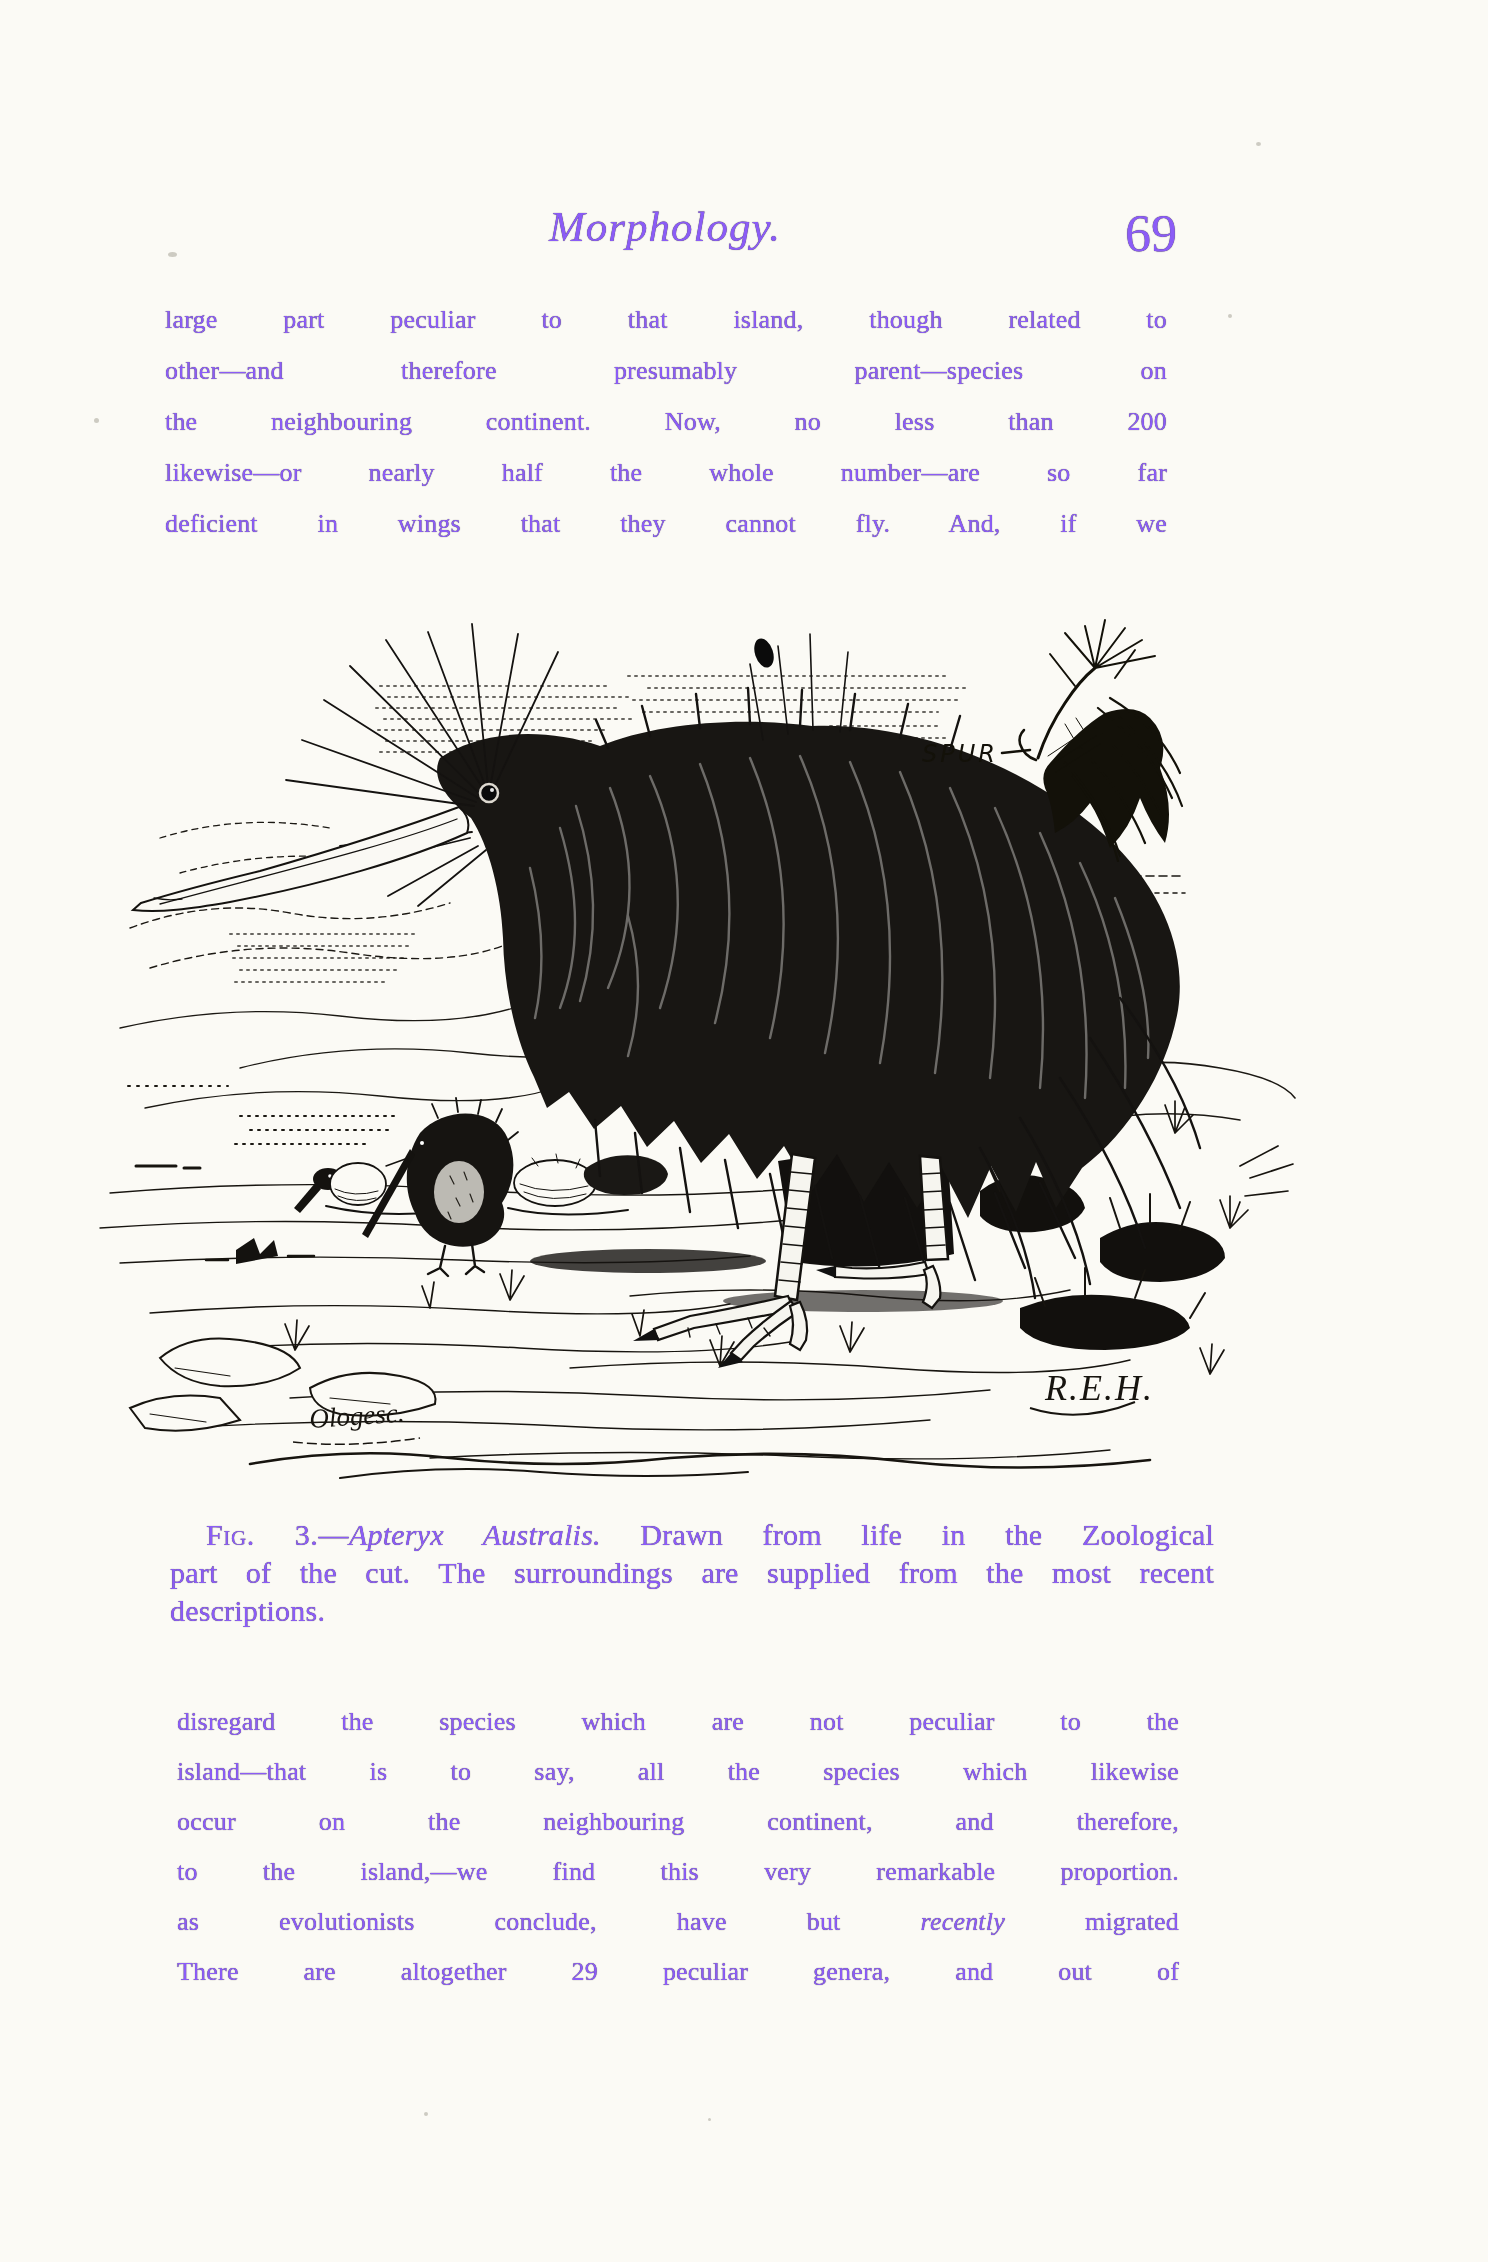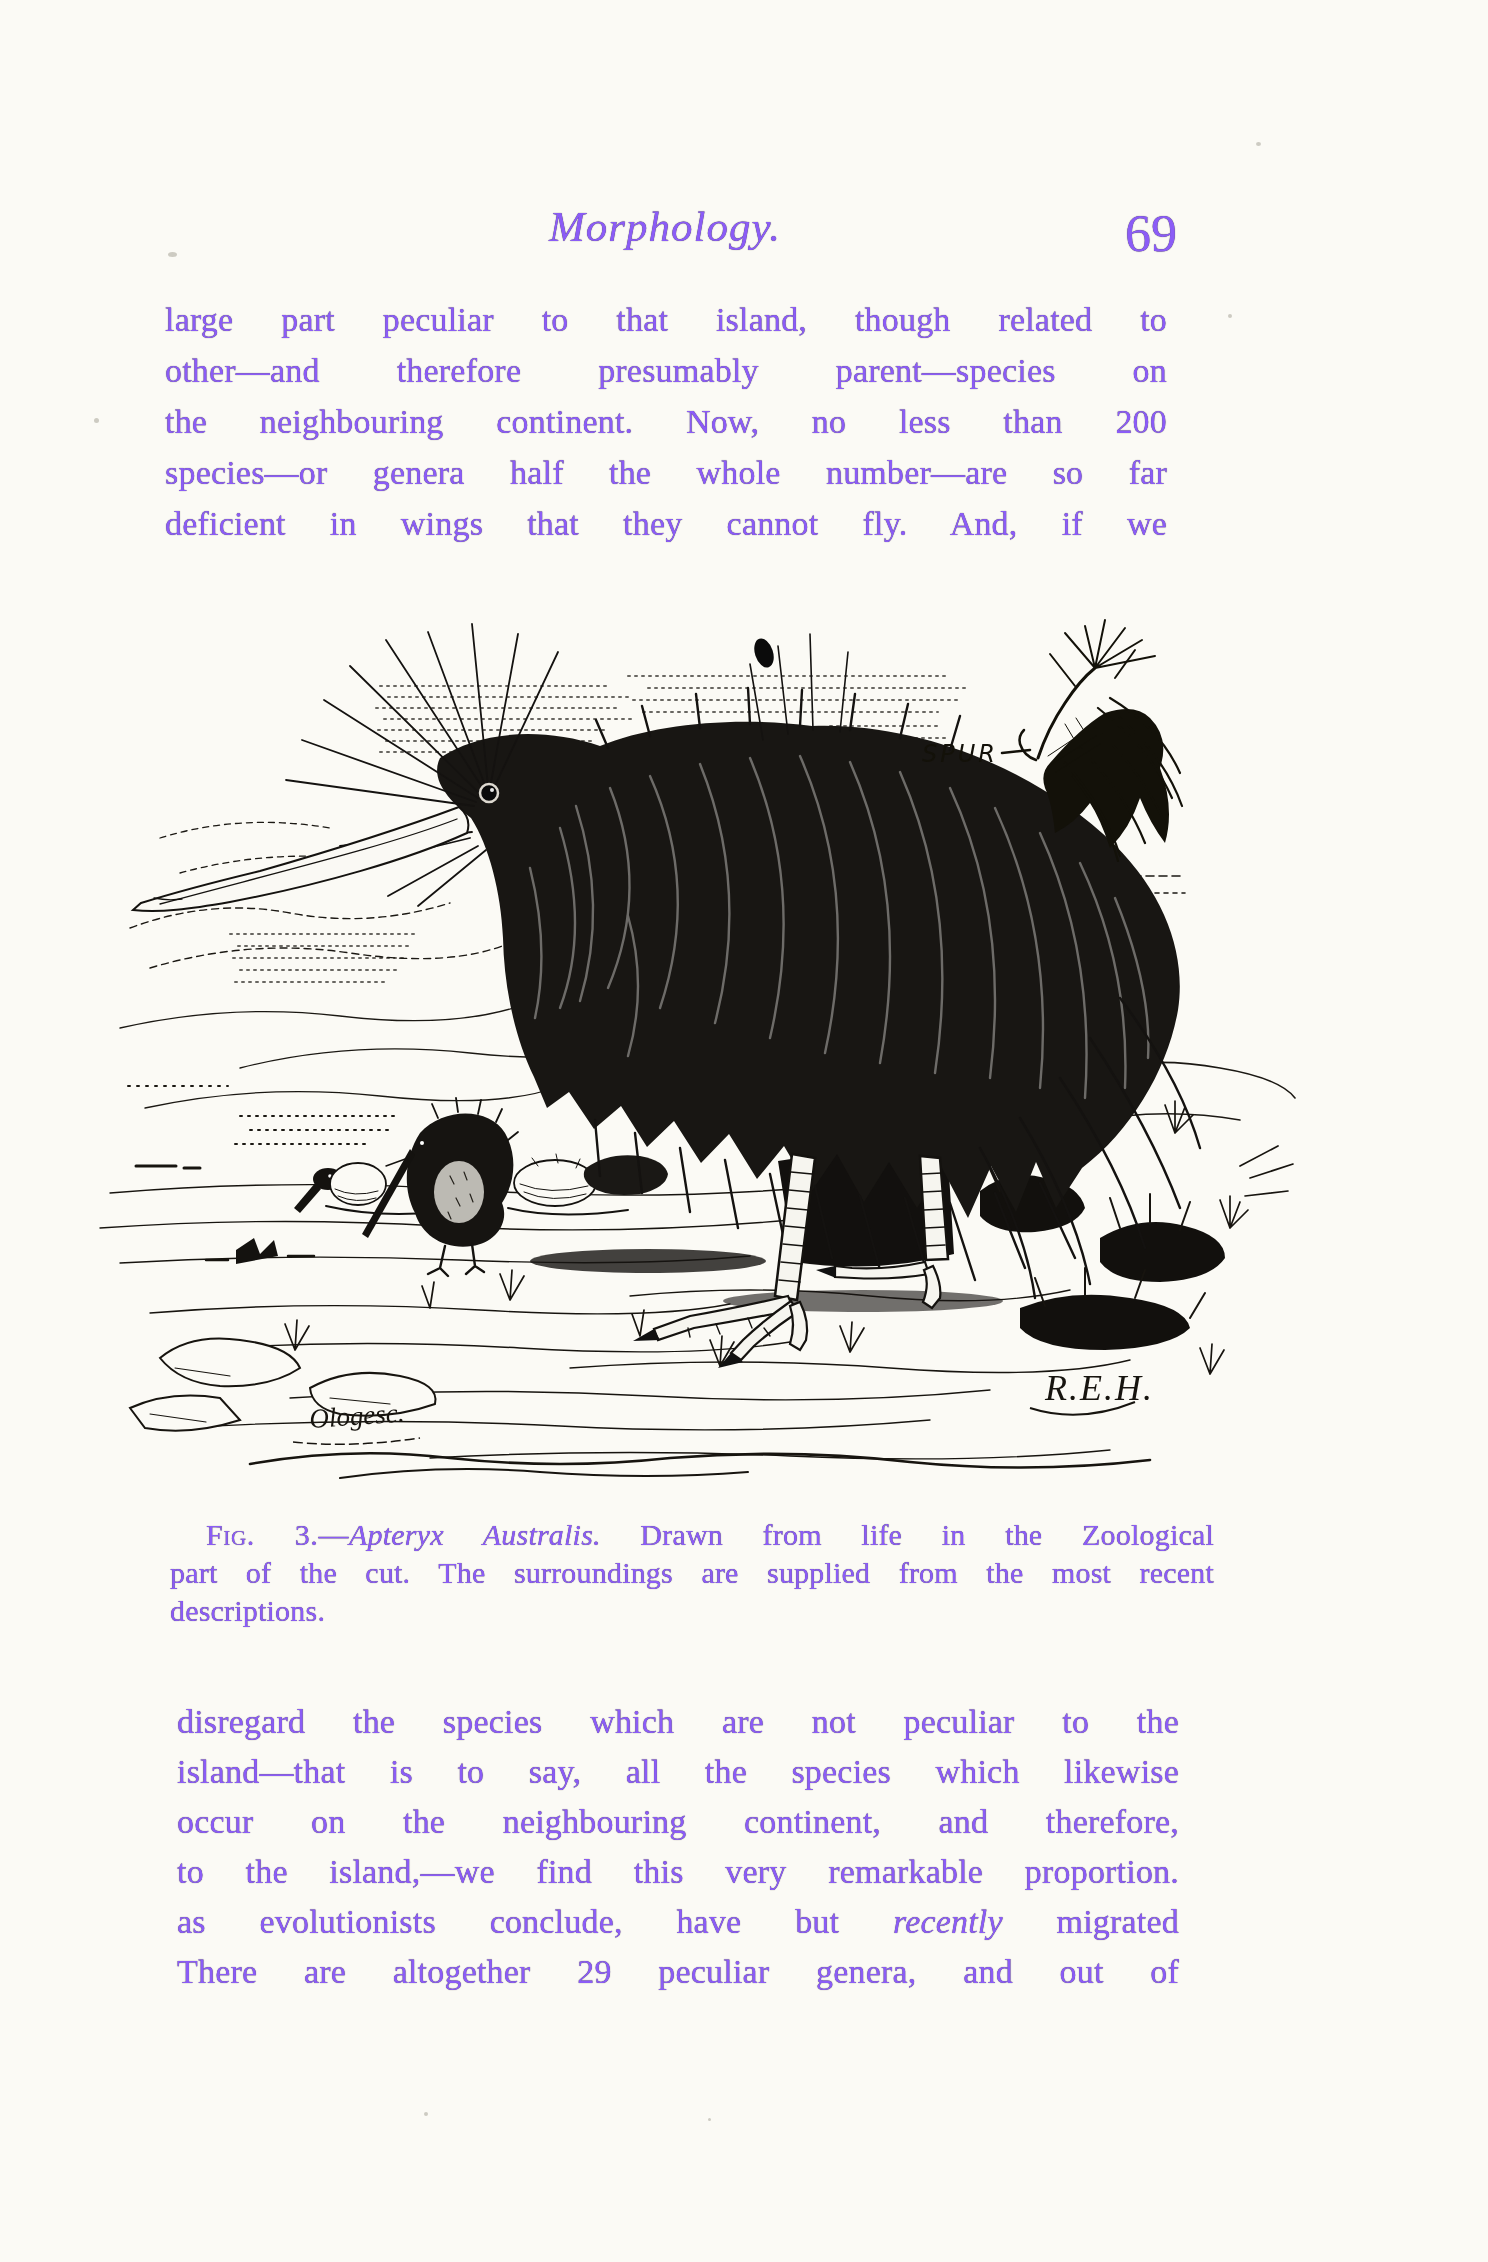--- a/index.html
+++ b/index.html
@@ -8,21 +8,21 @@
     background:#fbfaf5; overflow:hidden;
     font-family:"Liberation Serif","DejaVu Serif",serif;
     color:#8b5cf6;
   }
   .running-head{position:absolute; left:165px; top:202px; width:1000px; height:56px;}
   .head-title{position:absolute; left:0; right:0; text-align:center;
     font-style:italic; font-size:43px; letter-spacing:1px;
     text-shadow:0 0 .8px rgba(20,17,12,.9);}
   .page-number{position:absolute; right:-12px; top:2px; font-size:52px;
     text-shadow:0 0 .8px rgba(20,17,12,.9);}
-  .para{position:absolute; font-size:34px;
+  .para{position:absolute; font-size:26px;
     text-shadow:0 0 .8px rgba(20,17,12,.85); letter-spacing:.2px;}
   .para1{left:165px; top:294px; width:1002px; line-height:51px;}
   .para2{left:165px; top:1697px; width:1002px; line-height:50px;margin-left:12px;}
   .line{text-align:justify; text-align-last:justify; white-space:normal;}
   .caption{position:absolute; left:170px; top:1516px; width:1044px;
     font-size:30px; line-height:38px; letter-spacing:.2px;
     text-shadow:0 0 .7px rgba(20,17,12,.85);}
   .cap-line{text-align:justify; text-align-last:justify;}
   .cap-line.first{text-indent:36px;}
   .cap-line.last{text-align-last:left;}
@@ -38,21 +38,21 @@
 
   <div class="running-head">
     <span class="head-title">Morphology.</span>
     <span class="page-number">69</span>
   </div>
 
   <div class="para para1">
     <div class="line">large part peculiar to that island, though related to</div>
     <div class="line">other—and therefore presumably parent—species on</div>
     <div class="line">the neighbouring continent.  Now, no less than 200</div>
-    <div class="line">species—or genera half the whole number—are so far</div>
+    <div class="line">likewise—or nearly half the whole number—are so far</div>
     <div class="line">deficient in wings that they cannot fly.  And, if we</div>
   </div>
 
   <svg class="figure-svg" width="1310" height="900" viewBox="0 0 1310 900">
 
     <g stroke="#1b1813" fill="none" stroke-linecap="round">
       <path d="M 42 322 Q 122 292 202 307 T 362 297" stroke-width="1.4" stroke-dasharray="7 5"></path>
       <path d="M 62 362 Q 162 332 262 347 T 422 337" stroke-width="1.4" stroke-dasharray="7 5"></path>
       <path d="M 72 232 Q 152 207 242 222" stroke-width="1.3" stroke-dasharray="6 5"></path>
       <path d="M 92 267 Q 182 242 282 254" stroke-width="1.3" stroke-dasharray="6 5"></path>

